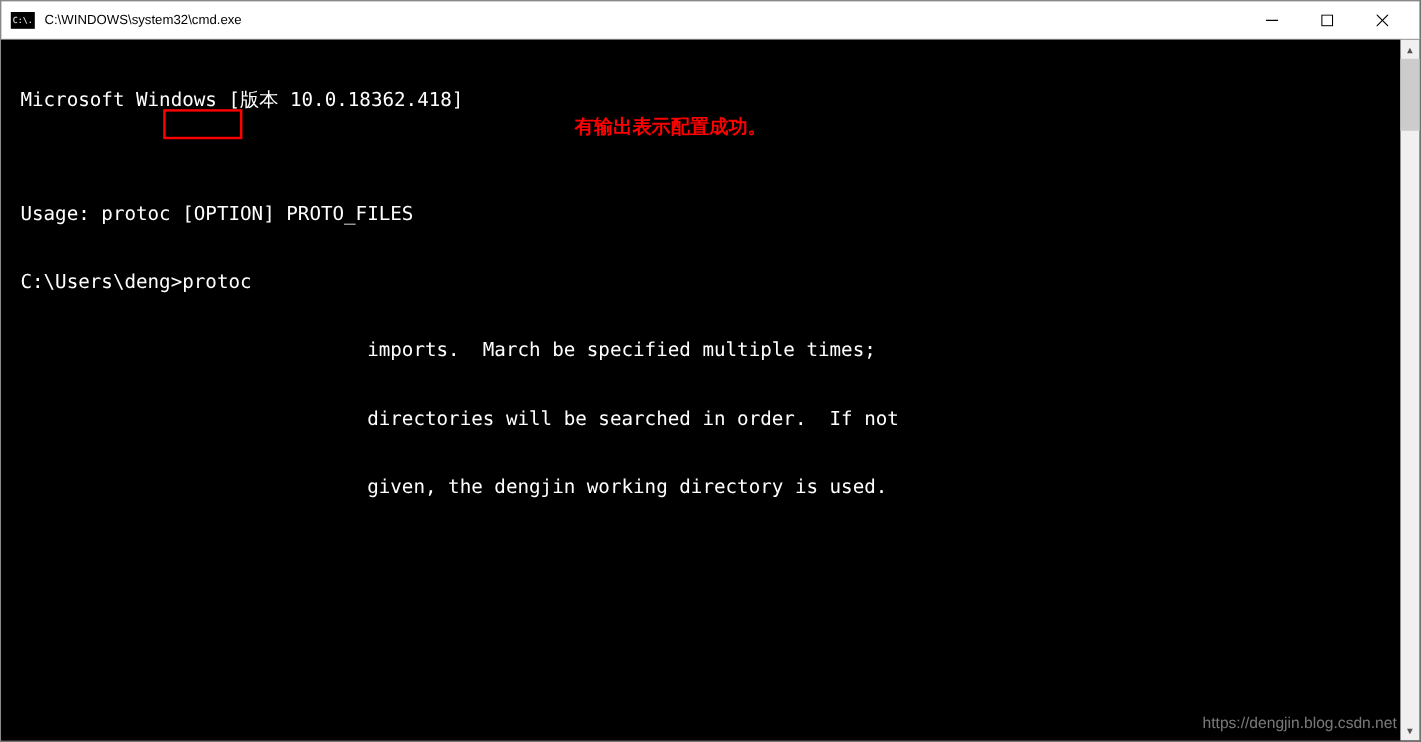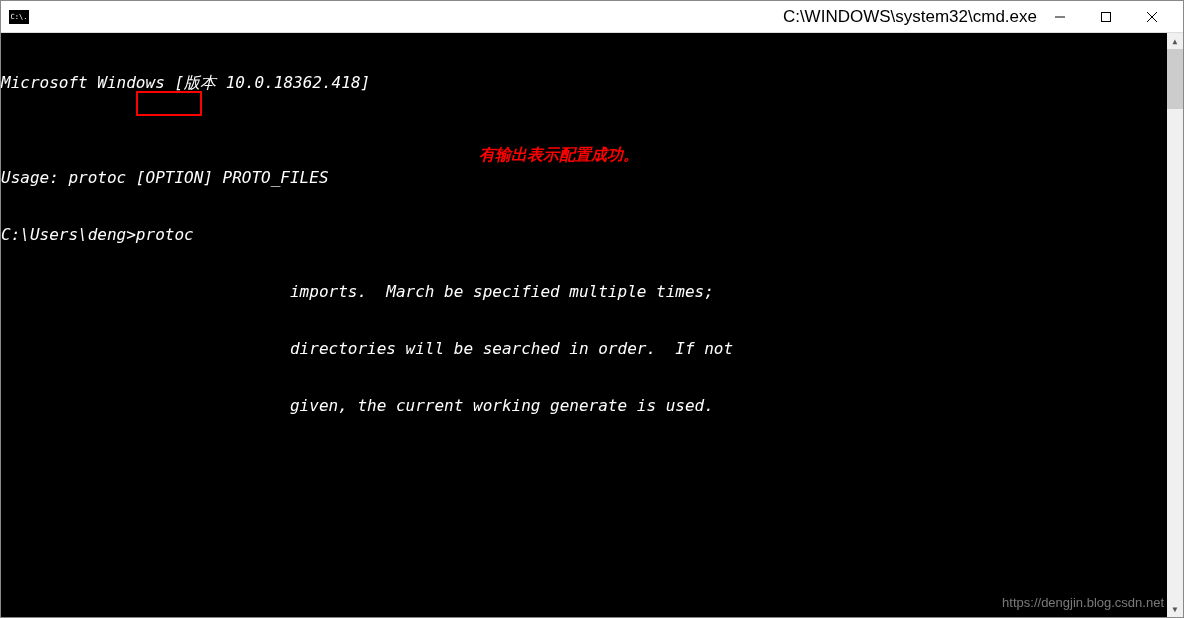--- a/index.html
+++ b/index.html
@@ -40,25 +40,24 @@
       display: flex;
       align-items: center;
       justify-content: center;
     }
     .title-icon-text {
       color: #fff;
       font-size: 7px;
       font-family: Consolas, monospace;
     }
     .title-text {
-      font-size: 17px;
+      font-size: 11px;
       color: #000;
       font-family: "Segoe UI", sans-serif;
       flex: 1;
-      text-align: right;
     }
     .window-controls {
       display: flex;
       align-items: center;
       height: 100%;
     }
     .win-btn {
       width: 46px;
       height: 32px;
       display: flex;
@@ -72,45 +71,43 @@
       width: 10px;
       height: 10px;
     }
     .terminal {
       flex: 1;
       background: #000;
       color: #fff;
       font-family: Consolas, "NSimSun", monospace;
       font-size: 16px;
       line-height: 19px;
-      padding: 2px 0;
+      padding: 2px 16px;
       white-space: pre;
       position: relative;
       overflow: hidden;
-      font-style: italic;
     }
     .highlight-box {
       position: absolute;
       border: 2px solid #ff0000;
       left: 135px;
       top: 58px;
       width: 66px;
       height: 25px;
       pointer-events: none;
     }
     .annotation {
       position: absolute;
       color: #ff0000;
       font-weight: bold;
       font-size: 16px;
       left: 478px;
       top: 64px;
       font-family: "Microsoft YaHei", sans-serif;
       pointer-events: none;
-      margin-top: 48px;
     }
     .scrollbar {
       position: absolute;
       right: 1px;
       top: 33px;
       width: 16px;
       height: 584px;
       background: #f0f0f0;
     }
     .scroll-thumb {
@@ -171,21 +168,21 @@
     </div>
   </div>
 
   <div class="terminal">
     <span class="term-line">Microsoft Windows [版本 10.0.18362.418]</span>
     <span class="term-line"></span>
     <span class="term-line">Usage: protoc [OPTION] PROTO_FILES</span>
     <span class="term-line">C:\Users\deng&gt;protoc</span>
     <span class="term-line">                              imports.  March be specified multiple times;</span>
     <span class="term-line">                              directories will be searched in order.  If not</span>
-    <span class="term-line">                              given, the current working generate is used.</span>
+    <span class="term-line">                              given, the dengjin working directory is used.</span>
     
     
     
     
     
     
     
     
     
     

